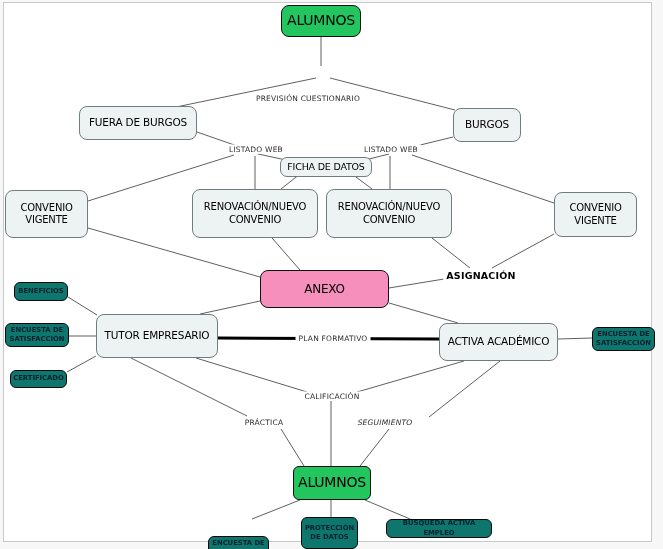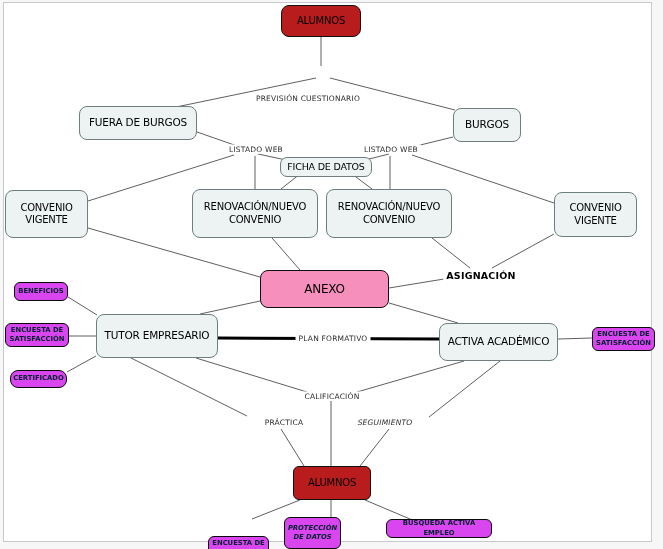--- a/index.html
+++ b/index.html
@@ -22,29 +22,29 @@
   .node{
     position:absolute;z-index:3;display:flex;align-items:center;justify-content:center;
     text-align:center;box-sizing:border-box;color:#000;letter-spacing:-0.2px;line-height:1.25;
   }
   .node.light{
     background:#edf2f2;border:1px solid #6e7e7e;border-radius:8px;
     font-size:10.5px;
   }
   .node.small{font-size:9.5px;border-radius:7px;}
   .node.green{
-    background:#b91c1c;border:1.5px solid #101010;border-radius:8px;
-    font-size:10px;
+    background:#22c55e;border:1.5px solid #101010;border-radius:8px;
+    font-size:14px;
   }
   .node.pink{
     background:#f78fbc;border:1.5px solid #101010;border-radius:8px;
     font-size:12px;
   }
   .node.cyan{
-    background:#d946ef;border:1.2px solid #0a0a0a;border-radius:6px;
+    background:#0f766e;border:1.2px solid #0a0a0a;border-radius:6px;
     font-size:6.8px;font-weight:bold;color:#03222e;line-height:1.35;letter-spacing:0;
     padding:1px 2px;
   }
 </style>
 </head>
 <body>
 
 <div id="canvas"></div>
 
 <svg id="wires" viewBox="0 0 663 549" xmlns="http://www.w3.org/2000/svg">
@@ -86,34 +86,34 @@
   </g>
   <line x1="218" y1="338" x2="439" y2="339" stroke="#000000" stroke-width="3"></line>
 </svg>
 
 <div class="edge-label" style="left:308px;top:73px;margin-top:25px;">PREVISIÓN CUESTIONARIO</div>
 <div class="edge-label" style="left:256px;top:149px;">LISTADO WEB</div>
 <div class="edge-label" style="left:391px;top:149px;">LISTADO WEB</div>
 <div class="edge-label bold" style="left:481px;top:275px;">ASIGNACIÓN</div>
 <div class="edge-label" style="left:333px;top:338px;">PLAN FORMATIVO</div>
 <div class="edge-label" style="left:332px;top:396px;">CALIFICACIÓN</div>
-<div class="edge-label" style="left:264px;top:422px;margin-left:20px;">PRÁCTICA</div>
+<div class="edge-label" style="left:264px;top:422px;">PRÁCTICA</div>
 <div class="edge-label" style="left:385px;top:422px;font-style:italic;">SEGUIMIENTO</div>
 
 <div class="node green" style="left:281px;top:5px;width:80px;height:32px;">ALUMNOS</div>
 <div class="node light" style="left:79px;top:106px;width:118px;height:34px;">FUERA DE BURGOS</div>
 <div class="node light" style="left:453px;top:108px;width:68px;height:34px;">BURGOS</div>
 <div class="node light small" style="left:280px;top:157px;width:92px;height:20px;">FICHA DE DATOS</div>
 <div class="node light" style="left:5px;top:190px;width:83px;height:48px;font-size:10px;">CONVENIO VIGENTE</div>
 <div class="node light" style="left:192px;top:189px;width:126px;height:49px;font-size:10px;">RENOVACIÓN/NUEVO CONVENIO</div>
 <div class="node light" style="left:326px;top:189px;width:126px;height:49px;font-size:10px;">RENOVACIÓN/NUEVO CONVENIO</div>
 <div class="node light" style="left:554px;top:192px;width:83px;height:45px;font-size:10px;">CONVENIO VIGENTE</div>
 <div class="node pink" style="left:260px;top:270px;width:129px;height:38px;">ANEXO</div>
 <div class="node light" style="left:96px;top:314px;width:122px;height:44px;">TUTOR EMPRESARIO</div>
 <div class="node light" style="left:439px;top:323px;width:119px;height:38px;">ACTIVA ACADÉMICO</div>
 <div class="node cyan" style="left:14px;top:282px;width:54px;height:19px;">BENEFICIOS</div>
 <div class="node cyan" style="left:5px;top:323px;width:64px;height:24px;">ENCUESTA DE SATISFACCIÓN</div>
-<div class="node cyan" style="left:10px;top:370px;width:57px;height:18px;border-radius:8px;">CERTIFICADO</div>
+<div class="node cyan" style="left:10px;top:370px;width:57px;height:18px;">CERTIFICADO</div>
 <div class="node cyan" style="left:592px;top:327px;width:63px;height:24px;">ENCUESTA DE SATISFACCIÓN</div>
 <div class="node green" style="left:293px;top:466px;width:78px;height:34px;border-radius:6px;">ALUMNOS</div>
 <div class="node cyan" style="left:208px;top:518px;width:61px;height:25px;margin-top:18px;">ENCUESTA DE SATISFACIÓN</div>
-<div class="node cyan" style="left:284px;top:517px;width:57px;height:32px;font-style:italic;">PROTECCIÓN DE DATOS</div>
+<div class="node cyan" style="left:301px;top:517px;width:57px;height:32px;">PROTECCIÓN DE DATOS</div>
 <div class="node cyan" style="left:386px;top:519px;width:106px;height:19px;">BÚSQUEDA ACTIVA EMPLEO</div>
 
 </body></html>

